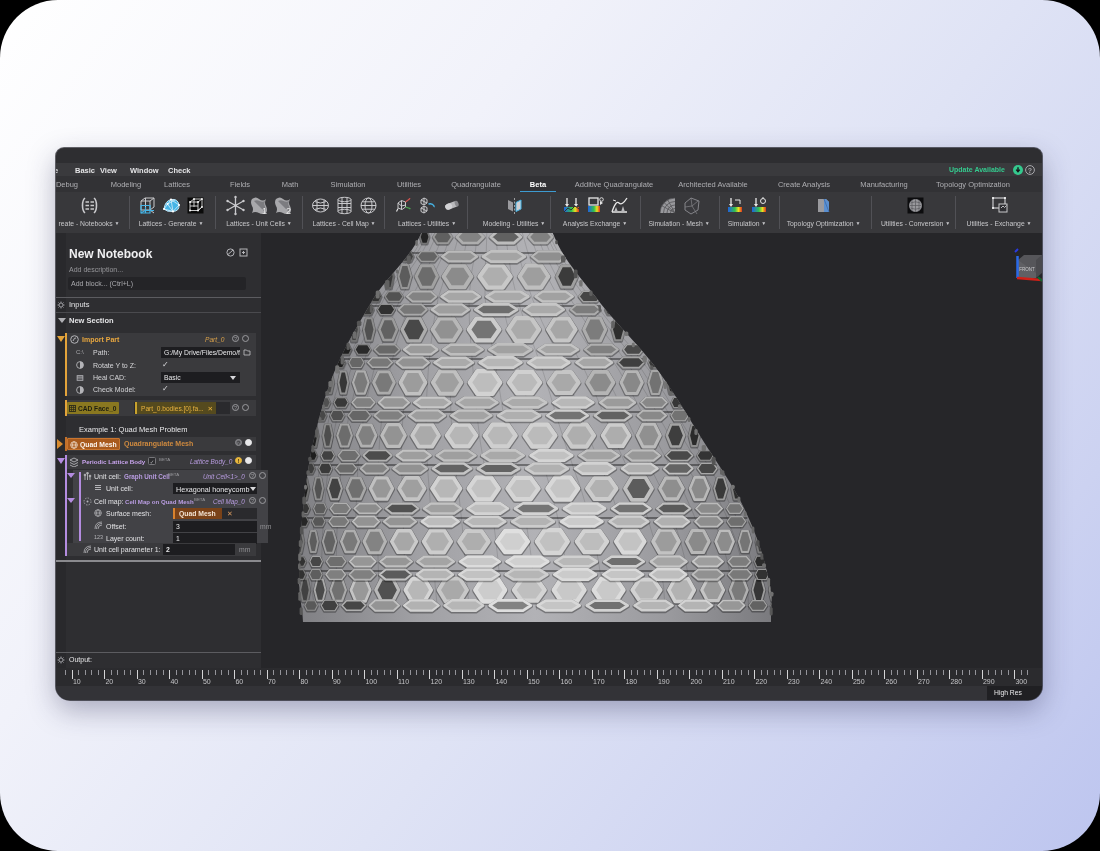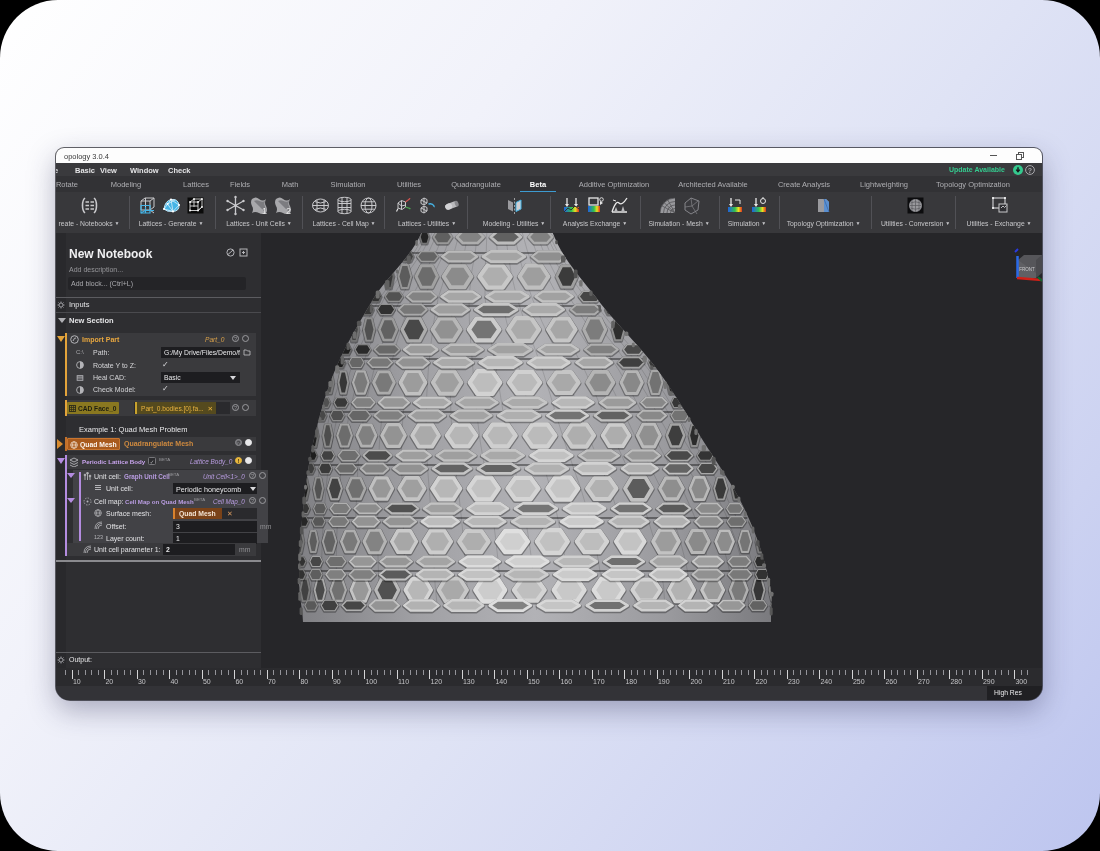--- a/index.html
+++ b/index.html
@@ -21,56 +21,50 @@
 .bar { position:absolute; left:9px; width:2px; }
 .row { position:absolute; font-size:7px; color:#dcdcdf; }
 .inp { position:absolute; background:#1d1d20; color:#e8e8ea; font-size:6.8px; padding-top:2px; padding-left:3px; height:11px; }
 .lbl { position:absolute; left:37px; font-size:7px; color:#d6d6d9; }
 .circ { position:absolute; width:7px; height:7px; border-radius:50%; border:1px solid #9a9a9e; color:#9a9a9e; font-size:5.5px; text-align:center; line-height:7px; }
 .tri { position:absolute; width:0; height:0; }
 svg { vertical-align:middle; }
 </style></head><body>
 <div class="page"></div>
 <div class="win">
-  <div class="titlebar">
-    <div style="position:absolute;left:8px;top:3.5px;">opology 3.0.4</div>
-    <div style="position:absolute;left:934px;top:7px;width:7px;height:1.4px;background:#555;"></div>
-    <div style="position:absolute;left:962px;top:3.5px;width:6px;height:6px;border:1px solid #555;"></div>
-    <div style="position:absolute;left:960px;top:5.5px;width:6px;height:6px;border:1px solid #555;background:#fdfdfd;"></div>
-  </div>
   <div class="menubar">
     <span style="left:-2px;">e</span>
       <span style="left:19px;">Basic</span>
       <span style="left:44px;">View</span>
       <span style="left:74px;">Window</span>
       <span style="left:112px;">Check</span>
     <span style="left:893px;color:#35c98e;font-size:7px;">Update Available</span>
     <svg width="10" height="10" style="position:absolute;left:957px;top:1.5px;">
         <circle cx="5" cy="5" r="5" fill="#35c98e"></circle>
         <path d="M5 2.2v4M3.2 4.6L5 6.6l1.8-2" stroke="#16161a" stroke-width="1.4" fill="none"></path>
       </svg>
     <svg width="10" height="10" style="position:absolute;left:969px;top:1.5px;">
         <circle cx="5" cy="5" r="4.4" fill="none" stroke="#a8a8ac" stroke-width="1"></circle>
         <text x="5" y="7.6" text-anchor="middle" font-size="7" fill="#a8a8ac">?</text>
       </svg>
   </div>
   <div class="tabbar">
-      <div class="tab" style="left:-49px;">Rotate</div>
+      <div class="tab" style="left:-49px;">Debug</div>
       <div class="tab" style="left:10px;">Modeling</div>
-      <div class="tab" style="left:80px;">Lattices</div>
+      <div class="tab" style="left:61px;">Lattices</div>
       <div class="tab" style="left:124px;">Fields</div>
       <div class="tab" style="left:174px;">Math</div>
       <div class="tab" style="left:232px;">Simulation</div>
       <div class="tab" style="left:293px;">Utilities</div>
       <div class="tab" style="left:360px;">Quadrangulate</div>
       <div class="tab on" style="left:422px;">Beta</div>
-      <div class="tab" style="left:498px;">Additive Optimization</div>
+      <div class="tab" style="left:498px;">Additive Quadrangulate</div>
       <div class="tab" style="left:597px;">Architected Available</div>
       <div class="tab" style="left:688px;">Create Analysis</div>
-      <div class="tab" style="left:768px;">Lightweighting</div>
+      <div class="tab" style="left:768px;">Manufacturing</div>
       <div class="tab" style="left:857px;">Topology Optimization</div>
     <div style="position:absolute;left:464px;top:14.5px;width:36px;height:2px;background:#3d9bd1;"></div>
   </div>
   <div class="toolbar">
       <div style="position:absolute;left:-10px;top:3px;width:86px;text-align:center;white-space:nowrap;"><svg width="21" height="21" viewBox="0 0 21 21" style="margin:0 1.5px;">
           <path d="M6 3 C3.5 5 3.5 7 3.5 10.5 C3.5 14 3.5 16 6 18" stroke="#c9c9cc" stroke-width="1.6" fill="none"></path>
           <path d="M15 3 C17.5 5 17.5 7 17.5 10.5 C17.5 14 17.5 16 15 18" stroke="#c9c9cc" stroke-width="1.6" fill="none"></path>
           <g stroke="#c9c9cc" stroke-width="1.7">
             <path d="M6.5 7h3.5M11.5 7h3.5M6.5 10.5h3.5M11.5 10.5h3.5M6.5 14h3.5M11.5 14h3.5"></path>
           </g>
@@ -1088,21 +1082,21 @@
     <div style="position:absolute;left:38px;top:240px;font-size:7px;color:#e0e0e3;">Unit cell:</div>
     <div style="position:absolute;left:68px;top:240px;font-size:6.3px;font-weight:bold;color:#b89ce0;">Graph Unit Cell</div>
     <div style="position:absolute;left:112px;top:239px;font-size:4.4px;color:#9a9a9e;">BETA</div>
     <div style="position:absolute;left:147px;top:240px;font-size:6.3px;font-style:italic;color:#b89ce0;">Unit Cell&lt;1&gt;_0</div>
     <div class="circ" style="left:193px;top:239px;">?</div>
     <div class="circ" style="left:203px;top:239px;"></div>
     <svg width="8" height="8" style="position:absolute;left:38px;top:251px;">
         <path d="M1 1.5h6M1 3.5h6M1 5.5h6" stroke="#b4b4b8" stroke-width="1.1"></path>
       </svg>
     <div style="position:absolute;left:50px;top:252px;font-size:7px;color:#e0e0e3;">Unit cell:</div>
-    <div class="inp" style="left:117px;top:250px;width:84px;font-size:7.2px;">Periodic honeycomb</div>
+    <div class="inp" style="left:117px;top:250px;width:84px;font-size:7.2px;">Hexagonal honeycomb</div>
     <div class="tri" style="left:194px;top:254px;border-left:3.5px solid transparent;border-right:3.5px solid transparent;border-top:4.5px solid #d8d8db;"></div>
     <div class="tri" style="left:11px;top:265px;border-left:4px solid transparent;border-right:4px solid transparent;border-top:5px solid #b48ce0;"></div>
     <svg width="9" height="9" style="position:absolute;left:27px;top:264px;">
         <circle cx="4.5" cy="4.5" r="3.5" fill="none" stroke="#b4b4b8" stroke-width="0.8" stroke-dasharray="1.5 1.2"></circle>
         <circle cx="4.5" cy="4.5" r="1" fill="#b4b4b8"></circle>
       </svg>
     <div style="position:absolute;left:38px;top:265px;font-size:7px;color:#e0e0e3;">Cell map:</div>
     <div style="position:absolute;left:69px;top:265px;font-size:6.1px;font-weight:bold;color:#b89ce0;">Cell Map on Quad Mesh</div>
     <div style="position:absolute;left:138px;top:264px;font-size:4.4px;color:#9a9a9e;">BETA</div>
     <div style="position:absolute;left:157px;top:265px;font-size:6.3px;font-style:italic;color:#b89ce0;">Cell Map_0</div>

